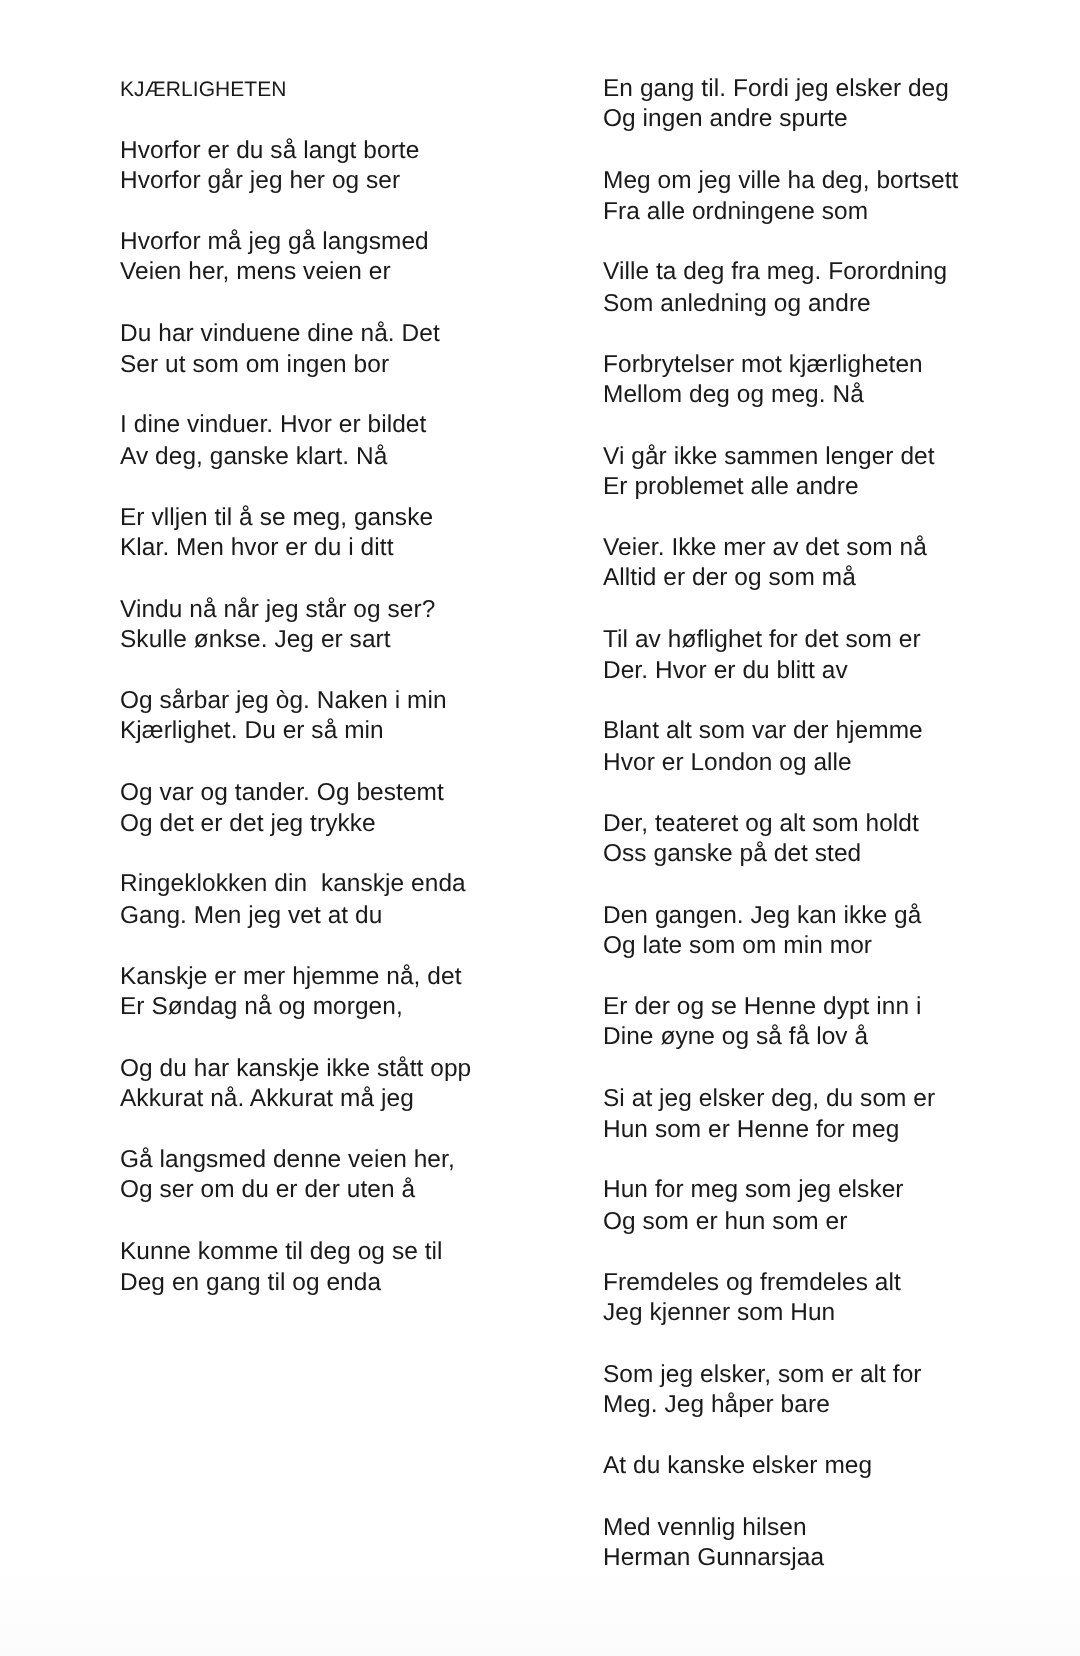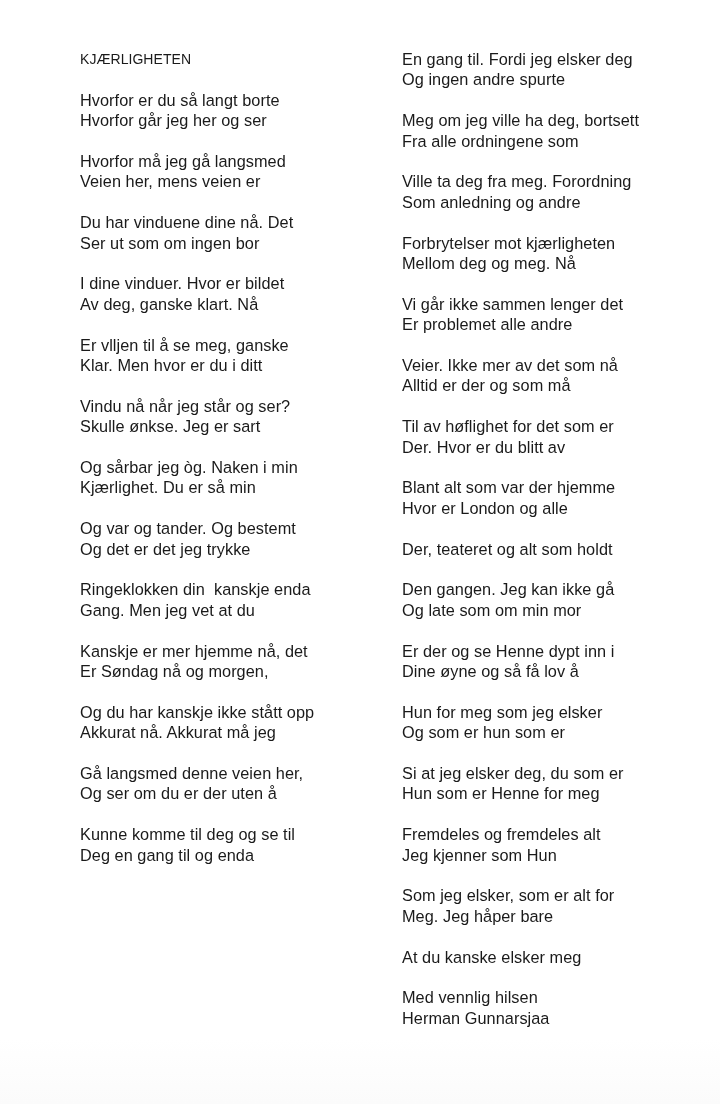--- a/index.html
+++ b/index.html
@@ -137,36 +137,37 @@
         <div class="stanza">
           <span class="line">Til av høflighet for det som er</span>
           <span class="line">Der. Hvor er du blitt av</span>
         </div>
         <div class="stanza">
           <span class="line">Blant alt som var der hjemme</span>
           <span class="line">Hvor er London og alle</span>
         </div>
         <div class="stanza">
           <span class="line">Der, teateret og alt som holdt</span>
+          <span class="line">Oss ganske på det sted</span>
         </div>
         <div class="stanza">
           <span class="line">Den gangen. Jeg kan ikke gå</span>
           <span class="line">Og late som om min mor</span>
         </div>
         <div class="stanza">
           <span class="line">Er der og se Henne dypt inn i</span>
           <span class="line">Dine øyne og så få lov å</span>
         </div>
         <div class="stanza">
+          <span class="line">Si at jeg elsker deg, du som er</span>
+          <span class="line">Hun som er Henne for meg</span>
+        </div>
+        <div class="stanza">
           <span class="line">Hun for meg som jeg elsker</span>
           <span class="line">Og som er hun som er</span>
-        </div>
-        <div class="stanza">
-          <span class="line">Si at jeg elsker deg, du som er</span>
-          <span class="line">Hun som er Henne for meg</span>
         </div>
         <div class="stanza">
           <span class="line">Fremdeles og fremdeles alt</span>
           <span class="line">Jeg kjenner som Hun</span>
         </div>
         <div class="stanza">
           <span class="line">Som jeg elsker, som er alt for</span>
           <span class="line">Meg. Jeg håper bare</span>
         </div>
         <div class="stanza">

